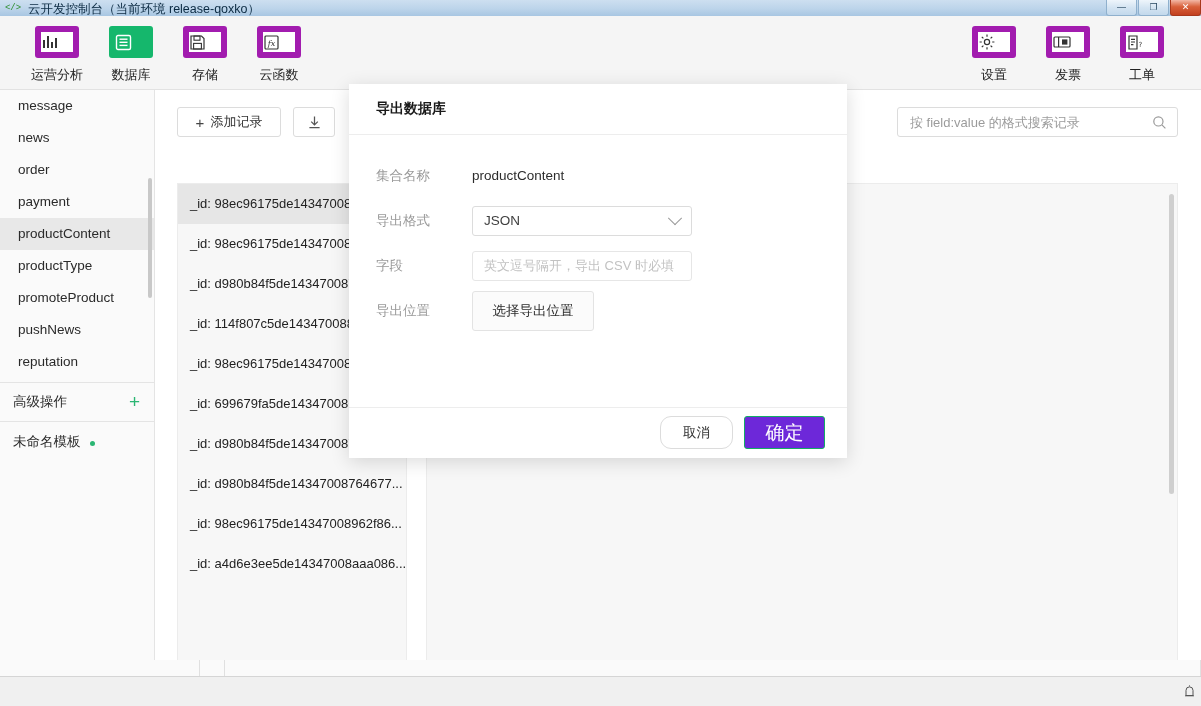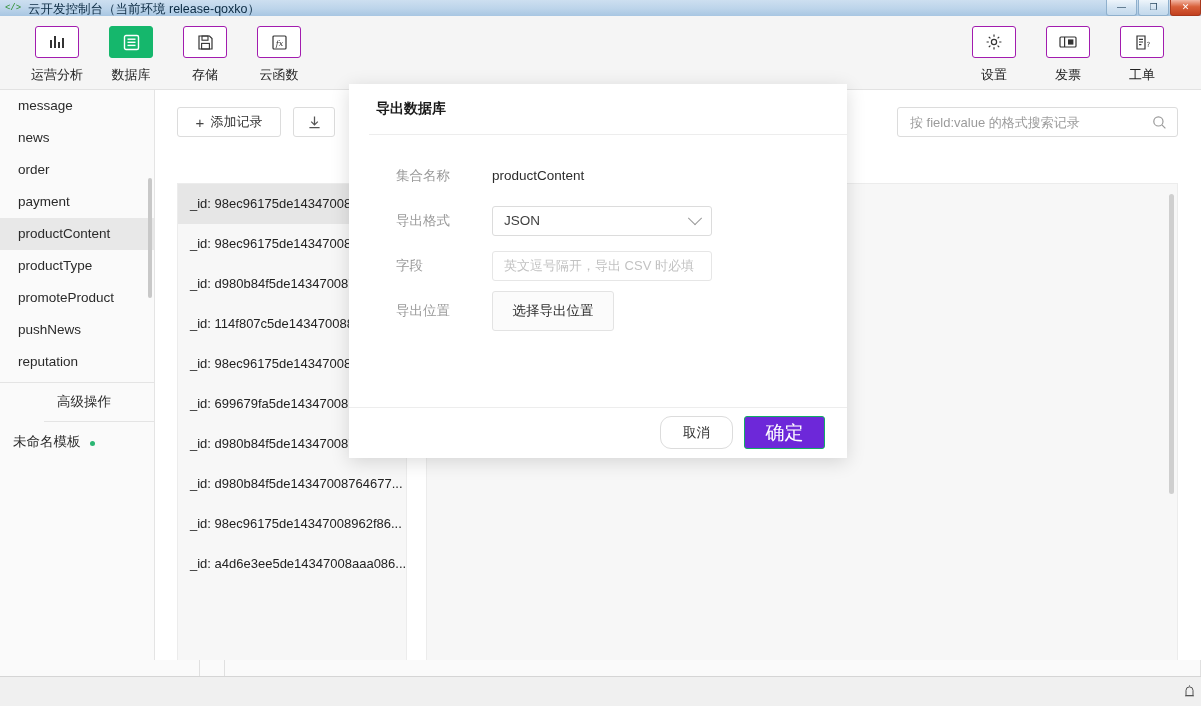--- a/index.html
+++ b/index.html
@@ -76,23 +76,23 @@
   .tb-right { right: 22px; }
   .tb-item {
     width: 74px;
     display: flex; flex-direction: column;
     align-items: center;
     cursor: default;
   }
   .tb-icon-box {
     width: 44px; height: 32px;
     background: #ffffff;
-    border: 1px solid #a21caf;
-    border-radius: 3px;
-    display: flex; align-items: center; justify-content: center;
+    border: 6px solid #a21caf;
+    border-radius: 3px;
+    display: flex; align-items: center; 
     box-sizing: border-box;
   }
   .tb-item.active .tb-icon-box {
     background: #15b76c;
     border-color: #15b76c;
   }
   .tb-label {
     margin-top: 8px;
     font-size: 13px;
     color: #222;
@@ -136,21 +136,21 @@
     background: #c8c8c8;
     border-radius: 2px;
   }
   .side-section {
     position: absolute; left: 0;
     width: 154px; height: 40px;
     display: flex; align-items: center;
     box-sizing: border-box;
     border-bottom: 1px solid #e4e4e4;
   }
-  .side-section.adv { top: 292px; margin-left: 44px; }
+  .side-section.adv { top: 292px; }
   .side-section.tpl { top: 332px; border-bottom: none; }
   .side-section-label {
     padding-left: 13px;
     font-size: 13.5px;
     color: #2a2a2a;
   }
   .side-plus {
     position: absolute; right: 14px;
     font-size: 19px; color: #2bb673;
     line-height: 1;
@@ -280,21 +280,20 @@
     font-size: 14px;
     font-weight: bold;
     color: #1a1a1a;
     box-sizing: border-box;
   }
   .modal-body {
     height: 273px;
     border-top: 1px solid #ededed;
     box-sizing: border-box;
     padding-top: 18px;
-    margin-left: 20px;
   }
   .form-row {
     display: flex;
     align-items: center;
     height: 45px;
     padding-left: 27px;
   }
   .form-label {
     width: 96px;
     font-size: 13.5px;

